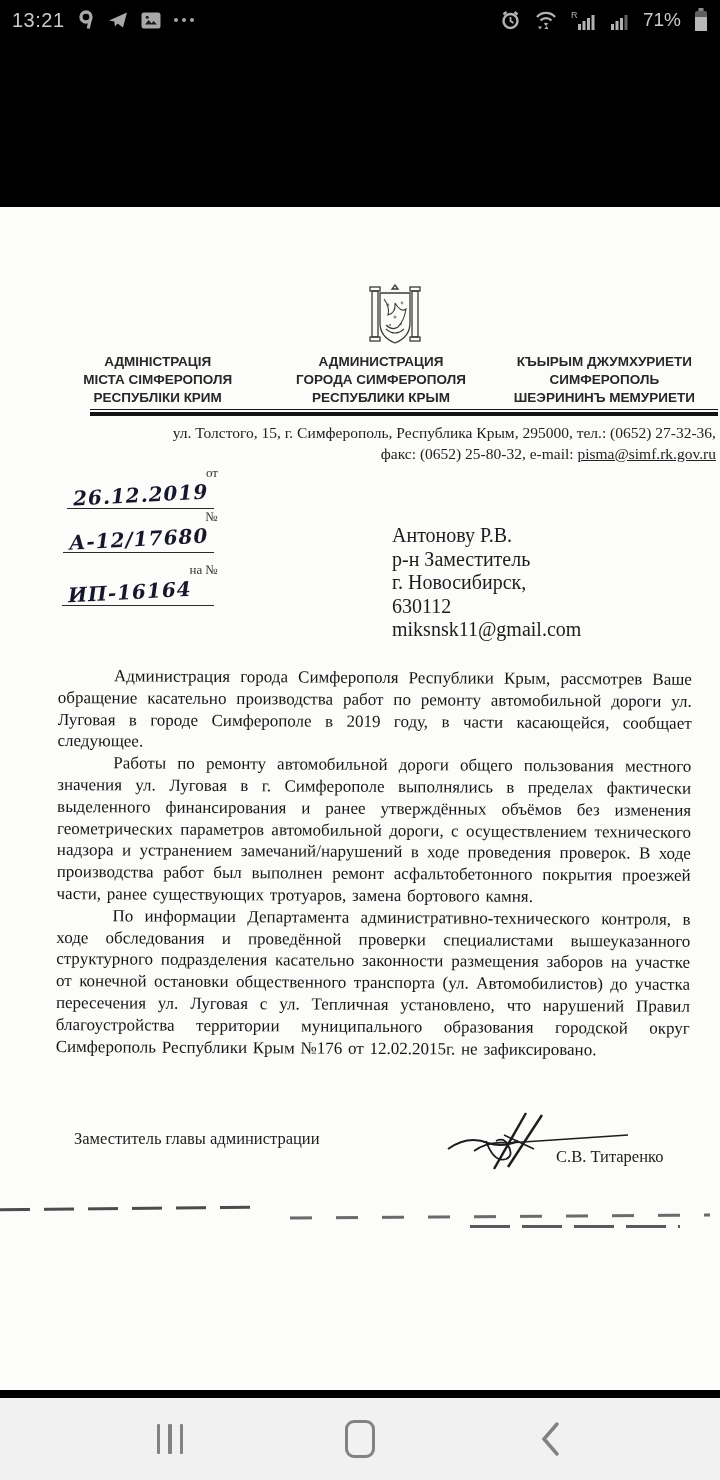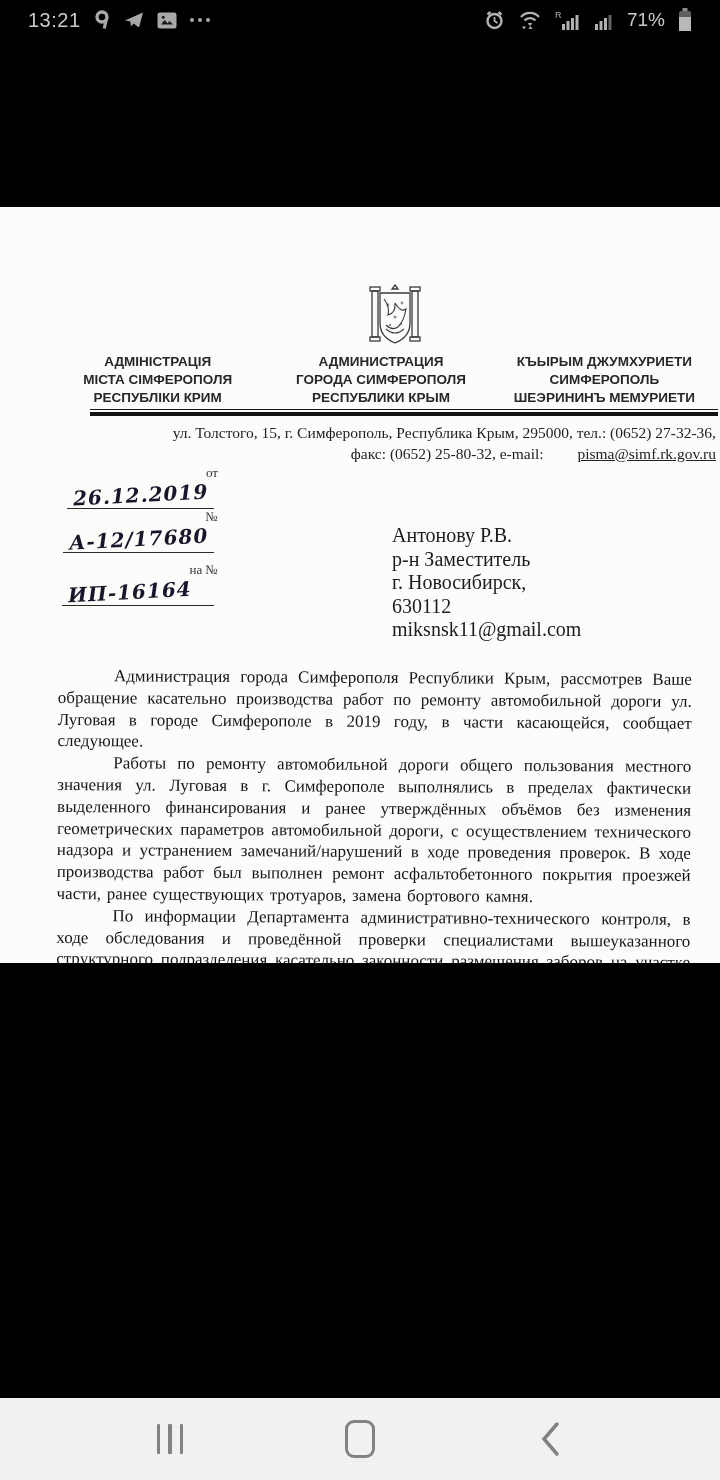--- a/index.html
+++ b/index.html
@@ -4,49 +4,49 @@
 <style>
   html,body{margin:0;padding:0;}
   body{
     width:720px;height:1480px;position:relative;background:#000;
     font-family:"Liberation Sans",sans-serif;overflow:hidden;
   }
   
   .status-bar{
     position:absolute;top:0;left:0;width:720px;height:40px;background:#000;
     display:flex;justify-content:space-between;align-items:center;
-    padding:0 28px;box-sizing:border-box;color:#c3c3c3;
+    padding:0 12px;box-sizing:border-box;color:#c3c3c3;
   }
   .sb-group{display:flex;align-items:center;gap:13px;}
   .sb-time{font-size:20px;letter-spacing:.5px;color:#c9c9c9;}
   .sb-pct{font-size:19px;color:#c9c9c9;}
   .sb-ico{display:inline-flex;align-items:center;justify-content:center;}
   .dots{display:inline-flex;gap:4px;}
   .dots i{width:4px;height:4px;border-radius:50%;background:#a8a8a8;display:block;}
   
   .doc{
-    position:absolute;top:207px;left:0;width:720px;height:756px;
+    position:absolute;top:207px;left:0;width:720px;height:1183px;
     background:#fcfcfa;color:#1d1d1d;font-family:"Liberation Serif",serif;
     overflow:hidden;
   }
   .crest{position:absolute;left:366px;top:76px;}
   .org-header{
     position:absolute;top:146px;left:46px;right:4px;display:flex;
     font-family:"Liberation Sans",sans-serif;font-weight:bold;
     font-size:13.5px;line-height:1.35;text-align:center;color:#272727;
   }
   .org-col{flex:1 1 33%;padding:0 4px;}
   .rule-wrap{position:absolute;top:202px;left:90px;right:2px;}
   .rule-thin{border-top:1.5px solid #141414;}
   .rule-thick{height:3.5px;background:#141414;margin-top:2px;}
   .contact{
     position:absolute;top:215px;left:60px;right:4px;text-align:right;
     font-size:15.5px;line-height:21px;color:#222;
   }
-  .contact .email{text-decoration:underline;margin-left:30px;}
+  .contact .email{text-decoration:underline;}
   
   .refs{position:absolute;top:258px;left:62px;font-size:13px;color:#333;}
   .ref-line{display:flex;align-items:flex-end;margin-bottom:9px;flex-direction:column;}
   .ref-label{margin-right:6px;padding-bottom:2px;}
   .uline{display:inline-block;border-bottom:1.5px solid #2a2a2a;margin-right:10px;padding:0 6px 1px 6px;}
   .hw{
     display:inline-block;font-family:"DejaVu Serif",serif;font-style:italic;font-weight:bold;
     font-size:20px;letter-spacing:1px;color:#17172b;transform:rotate(-3deg);
     white-space:nowrap;
   }

